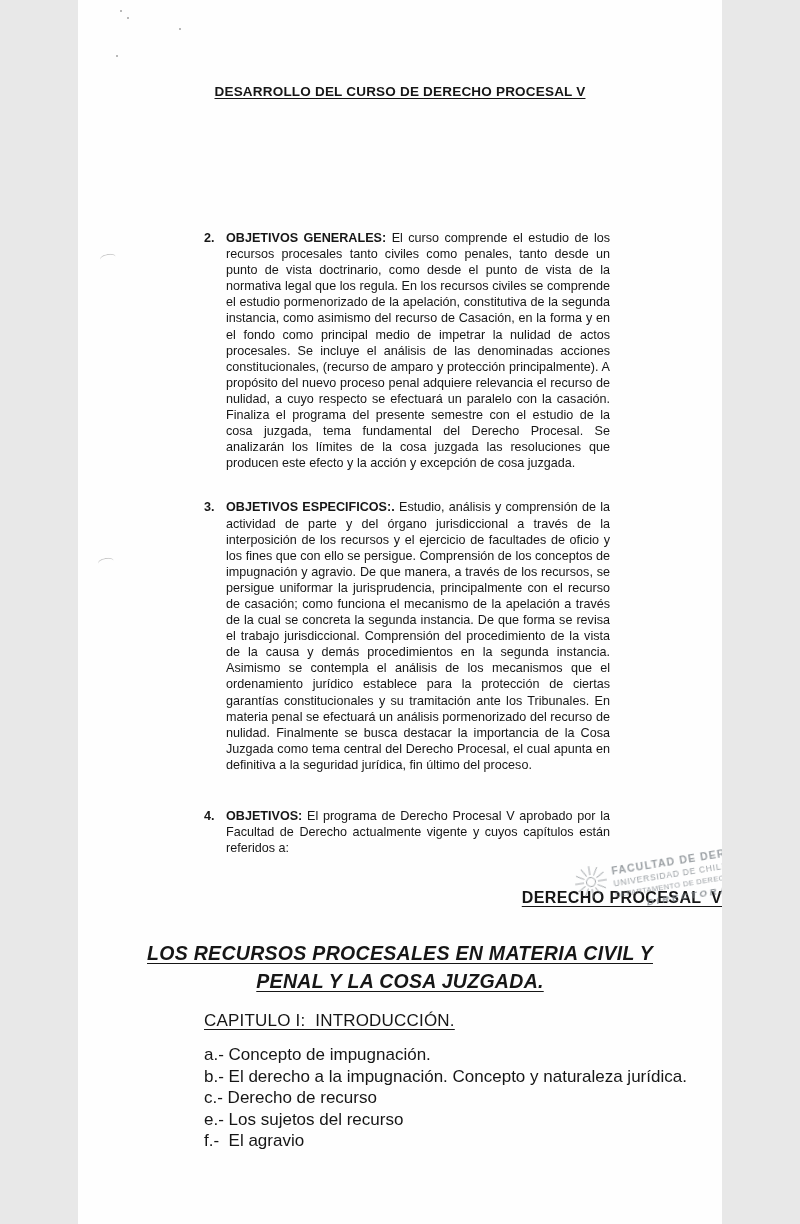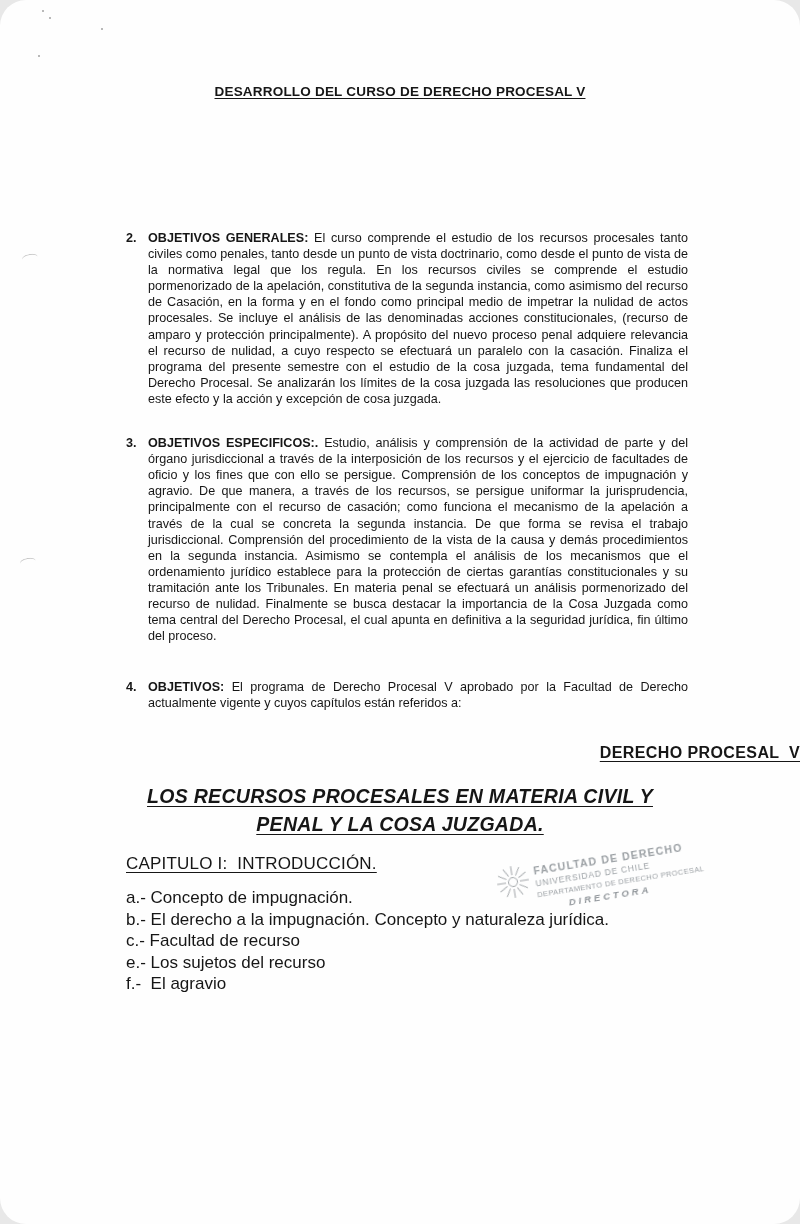--- a/index.html
+++ b/index.html
@@ -2,28 +2,27 @@
 <html><head>
 <meta charset="utf-8">
 <style>
   html, body {
     margin: 0;
     padding: 0;
     background: #e8e8e8;
   }
   .page {
     position: relative;
-    width: 800px;
+    width: 644px;
     height: 1224px;
     margin: 0 auto;
     background: #fefefe;
     overflow: hidden;
     font-family: "Liberation Sans", sans-serif;
     color: #161616;
-    border-radius: 26px;
   }
   .doc-title {
     margin: 84px 0 0;
     text-align: center;
     font-size: 13.5px;
     font-weight: 600;
     letter-spacing: 0.2px;
     text-decoration: underline;
     text-underline-offset: 2px;
   }
@@ -53,21 +52,21 @@
     margin: 33px 0 0;
     text-align: right;
     font-size: 16px;
     font-weight: 700;
     letter-spacing: 0.4px;
     text-decoration: underline;
     text-underline-offset: 3px;
     white-space: pre-wrap;
   }
   .h-sub {
-    margin: 20px auto 0;
+    margin: 32px auto 0;
     text-align: center;
     font-size: 19.5px;
     line-height: 28px;
     font-weight: 700;
     font-style: italic;
     letter-spacing: 0.3px;
   }
   .h-sub span {
     display: block;
     text-decoration: underline;
@@ -177,21 +176,21 @@
   <h3 class="h-sub">
     <span>LOS RECURSOS PROCESALES EN MATERIA CIVIL Y</span>
     <span>PENAL Y LA COSA JUZGADA.</span>
   </h3>
 
   <h4 class="h-chap">CAPITULO I:  INTRODUCCIÓN.</h4>
 
   <div class="list">
     <div>a.- Concepto de impugnación.</div>
     <div>b.- El derecho a la impugnación. Concepto y naturaleza jurídica.</div>
-    <div>c.- Facultad de recurso</div>
+    <div>c.- Derecho de recurso</div>
     <div>e.- Los sujetos del recurso</div>
     <div>f.-  El agravio</div>
   </div>
 
   <div class="stamp">
     <svg width="36" height="36" viewBox="0 0 36 36">
       <g stroke="#8d9296" stroke-width="1" fill="none">
         <circle cx="18" cy="18" r="4.5"></circle>
         <line x1="34" y1="18" x2="25" y2="18"></line>
         <line x1="31.9" y1="26" x2="24.1" y2="21.5"></line>

